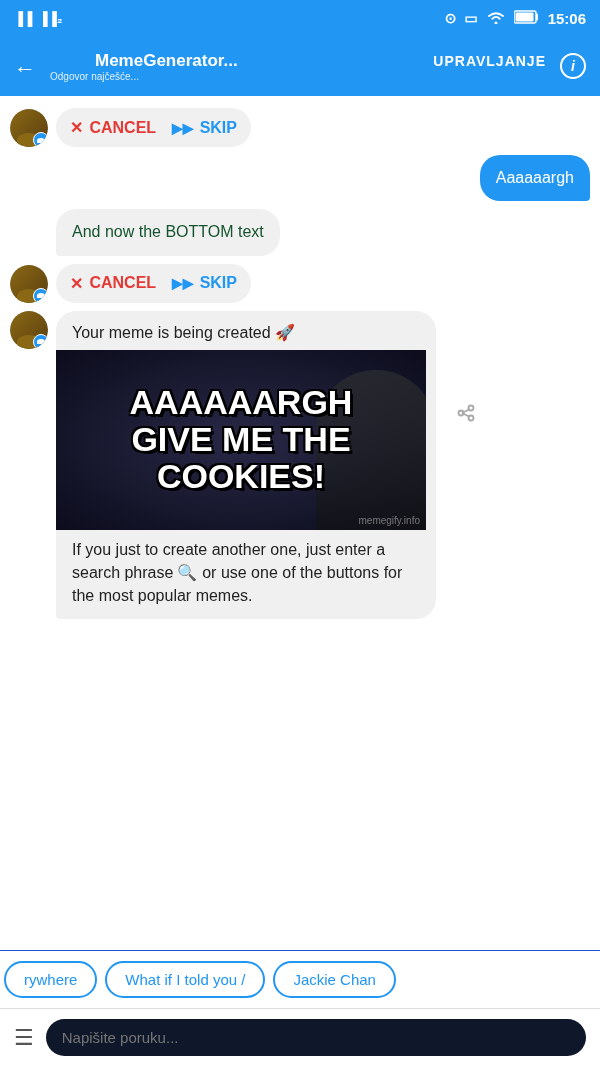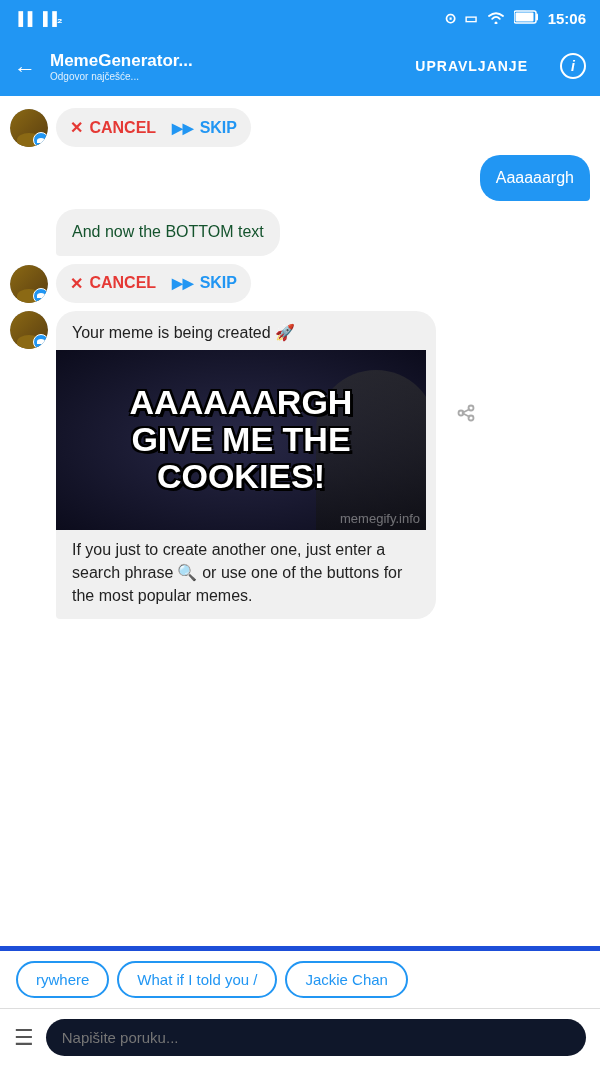--- a/index.html
+++ b/index.html
@@ -33,23 +33,23 @@
       background: #2196F3;
       color: white;
       height: 60px;
       display: flex;
       align-items: center;
       padding: 0 14px;
       gap: 14px;
     }
     .toolbar-back { font-size: 22px; cursor: pointer; color: white; }
     .toolbar-info { flex: 1; }
-    .toolbar-title { font-size: 17px; font-weight: 600; }
+    .toolbar-title { font-size: 17px; font-weight: 600; margin-left: 45px; }
     .toolbar-subtitle { font-size: 10px; opacity: 0.85; }
-    .toolbar-right { display: flex; align-items: center; gap: 32px; }
+    .toolbar-right { display: flex; align-items: flex-start; gap: 14px; }
     .toolbar-action { font-size: 14px; font-weight: 700; letter-spacing: 1px; cursor: pointer; }
     .toolbar-info-icon {
       width: 26px; height: 26px;
       border: 2px solid white;
       border-radius: 50%;
       display: flex; align-items: center; justify-content: center;
       font-style: italic; font-weight: bold; font-size: 14px; cursor: pointer;
     }
 
     
@@ -193,31 +193,31 @@
       position: absolute;
       right: -10px; bottom: 0;
       width: 120px; height: 160px;
       background: linear-gradient(to bottom, #333 0%, #111 100%);
       border-radius: 60px 60px 0 0;
       opacity: 0.6;
     }
     .meme-watermark {
       position: absolute;
       bottom: 4px; right: 6px;
-      font-size: 13px; color: rgba(255,255,255,0.4); margin-left: 12px;
+      font-size: 10px; color: rgba(255,255,255,0.4); margin-left: 12px;
     }
 
     
     .quick-replies {
       background: #fff;
-      padding: 10px 16px;
+      padding: 10px 4px;
       display: flex;
       gap: 8px;
       overflow-x: auto;
-      border-top: 5px solid #1d4ed8;
+      border-top: 1px solid #1d4ed8;
       margin-top: 20px;
     }
     .quick-reply-btn {
       border: 2px solid #2196F3;
       border-radius: 24px;
       padding: 8px 18px;
       color: #2196F3;
       font-size: 15px;
       font-weight: 500;
       white-space: nowrap;

